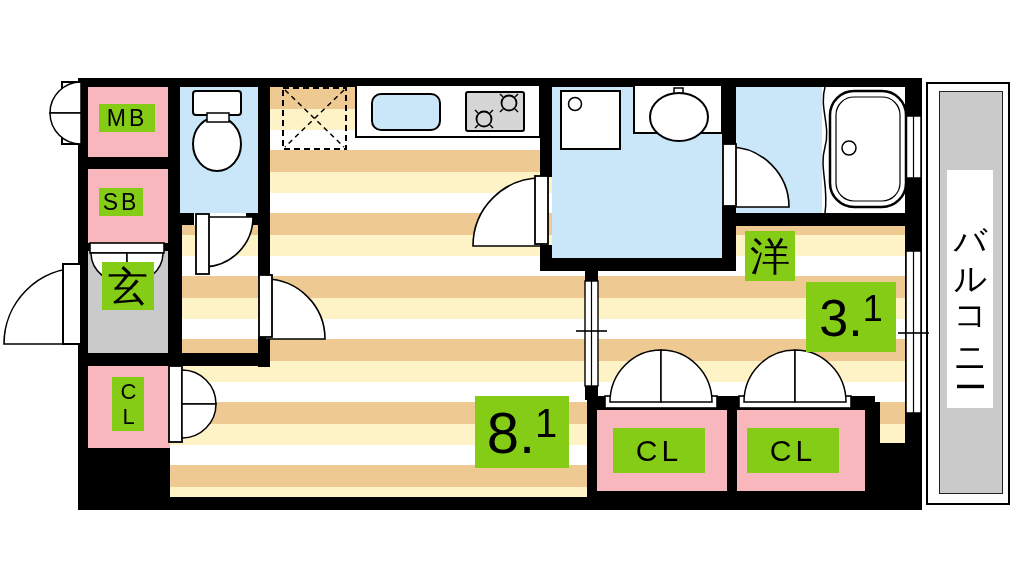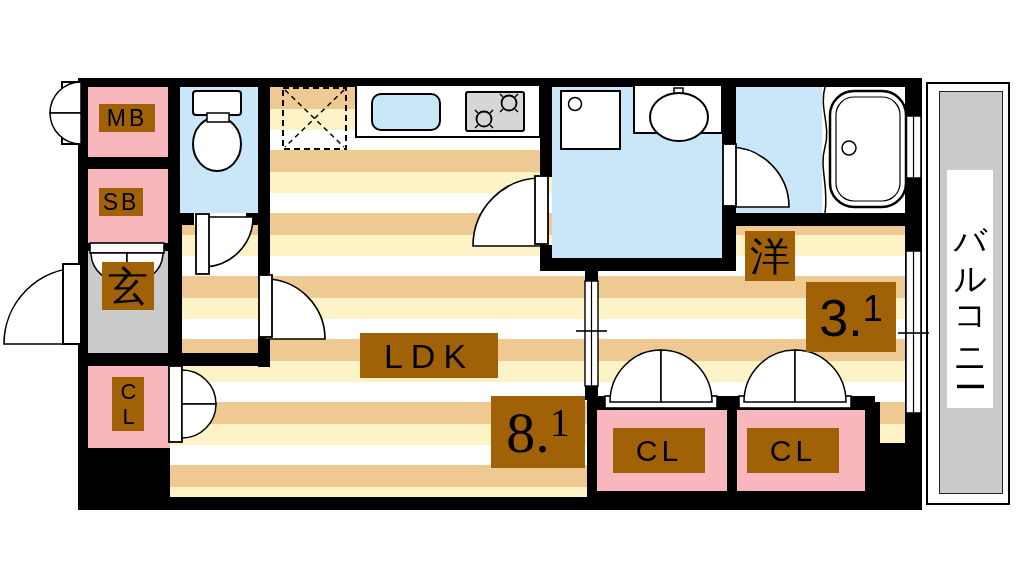--- a/index.html
+++ b/index.html
@@ -1,21 +1,21 @@
 <!DOCTYPE html>
 <html><head>
 <meta charset="utf-8">
 <style>
   html,body{margin:0;padding:0;background:#fff;}
   #stage{position:relative;width:1024px;height:576px;background:#ffffff;overflow:hidden;
          font-family:"Liberation Sans","DejaVu Sans",sans-serif;color:#000;}
   .abs{position:absolute;}
   .wall{position:absolute;background:#000;}
   .room{position:absolute;}
-  .lbl{position:absolute;background:#a16207;display:flex;align-items:center;justify-content:center;
+  .lbl{position:absolute;background:#84cc16;display:flex;align-items:center;justify-content:center;
        line-height:1;white-space:nowrap;}
   .lbl-mbsb{font-size:23px;letter-spacing:3px;font-weight:400;}
   .lbl-cl{font-size:30px;letter-spacing:4px;font-weight:400;}
   .lbl-kanji{font-size:40px;font-weight:400;}
   .lbl-ldk{font-size:34px;letter-spacing:8px;font-weight:400;}
   .size-lbl{font-weight:400;}
   .sz-int{font-size:58px;}
   .sz-dot{font-size:58px;}
   .sz-frac{font-size:40px;vertical-align:16px;}
   .size-sm .sz-int,.size-sm .sz-dot{font-size:52px;}
@@ -205,22 +205,21 @@
       <rect x="836" y="97" width="64" height="104" rx="18" fill="none" stroke="#000" stroke-width="1.2"></rect>
       <circle cx="849" cy="148" r="7" fill="#fff" stroke="#000" stroke-width="1.5"></circle>
     </g>
   </svg>
 
   <div class="lbl lbl-mbsb" style="left:99px;top:104px;width:56px;height:28px;">MB</div>
   <div class="lbl lbl-mbsb" style="left:99px;top:188px;width:44px;height:28px;">SB</div>
   <div class="lbl lbl-kanji" style="left:102px;top:262px;width:52px;height:48px;">玄</div>
   <div class="lbl vert" style="left:112px;top:377px;width:32px;height:54px;font-size:22px;">CL</div>
 
-  <div class="lbl lbl-ldk" style="left:360px;top:333px;width:138px;height:45px;">LDK</div>
-  <div class="lbl size-lbl" style="left:491px;top:396px;width:94px;height:72px;font-family:Liberation Serif, serif;">
+  <div class="lbl size-lbl" style="left:475px;top:396px;width:94px;height:72px;">
     <span><span class="sz-int">8</span><span class="sz-dot">.</span><span class="sz-frac">1</span></span>
   </div>
 
   <div class="lbl lbl-kanji" style="left:745px;top:231px;width:50px;height:50px;">洋</div>
   <div class="lbl size-lbl size-sm" style="left:806px;top:282px;width:90px;height:70px;">
     <span><span class="sz-int">3</span><span class="sz-dot">.</span><span class="sz-frac">1</span></span>
   </div>
 
   <div class="lbl lbl-cl" style="left:613px;top:428px;width:92px;height:45px;">CL</div>
   <div class="lbl lbl-cl" style="left:747px;top:428px;width:92px;height:45px;">CL</div>

